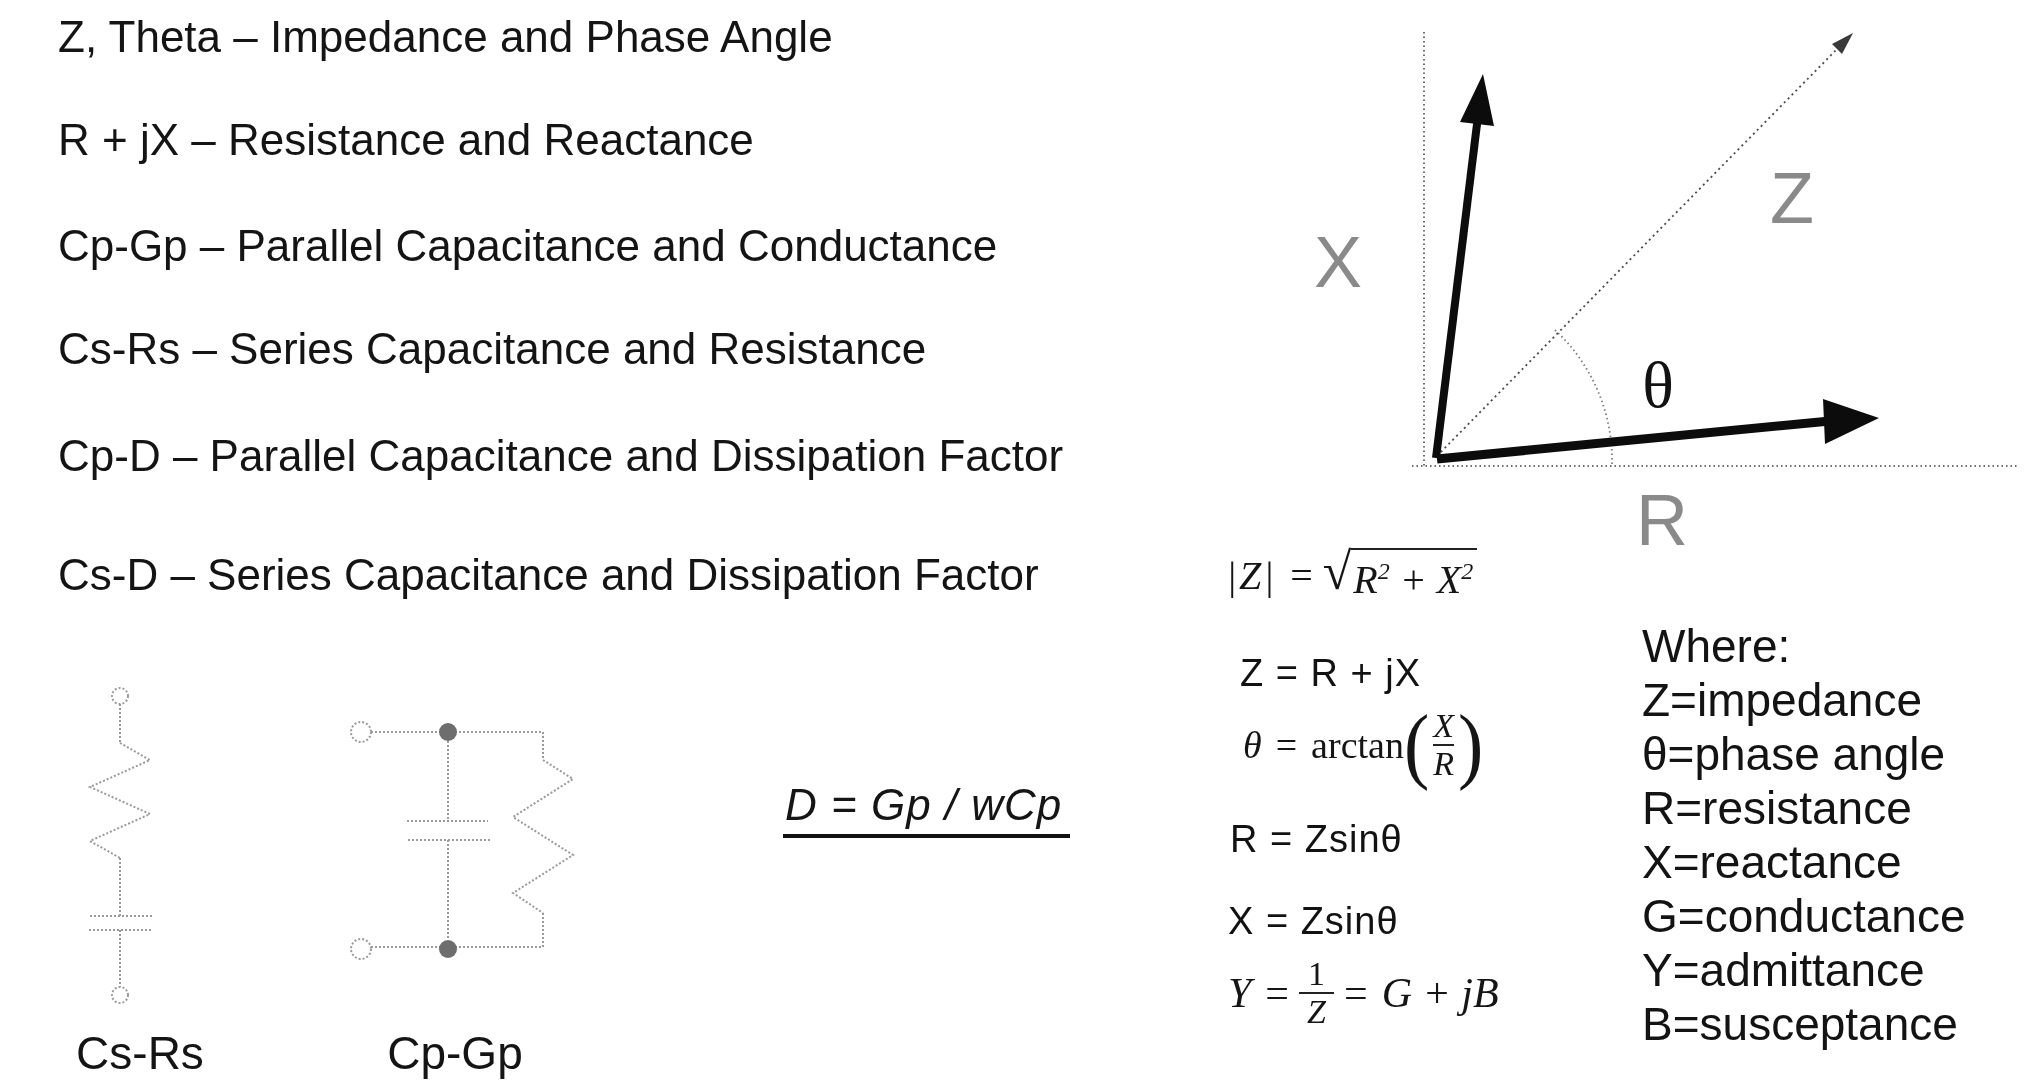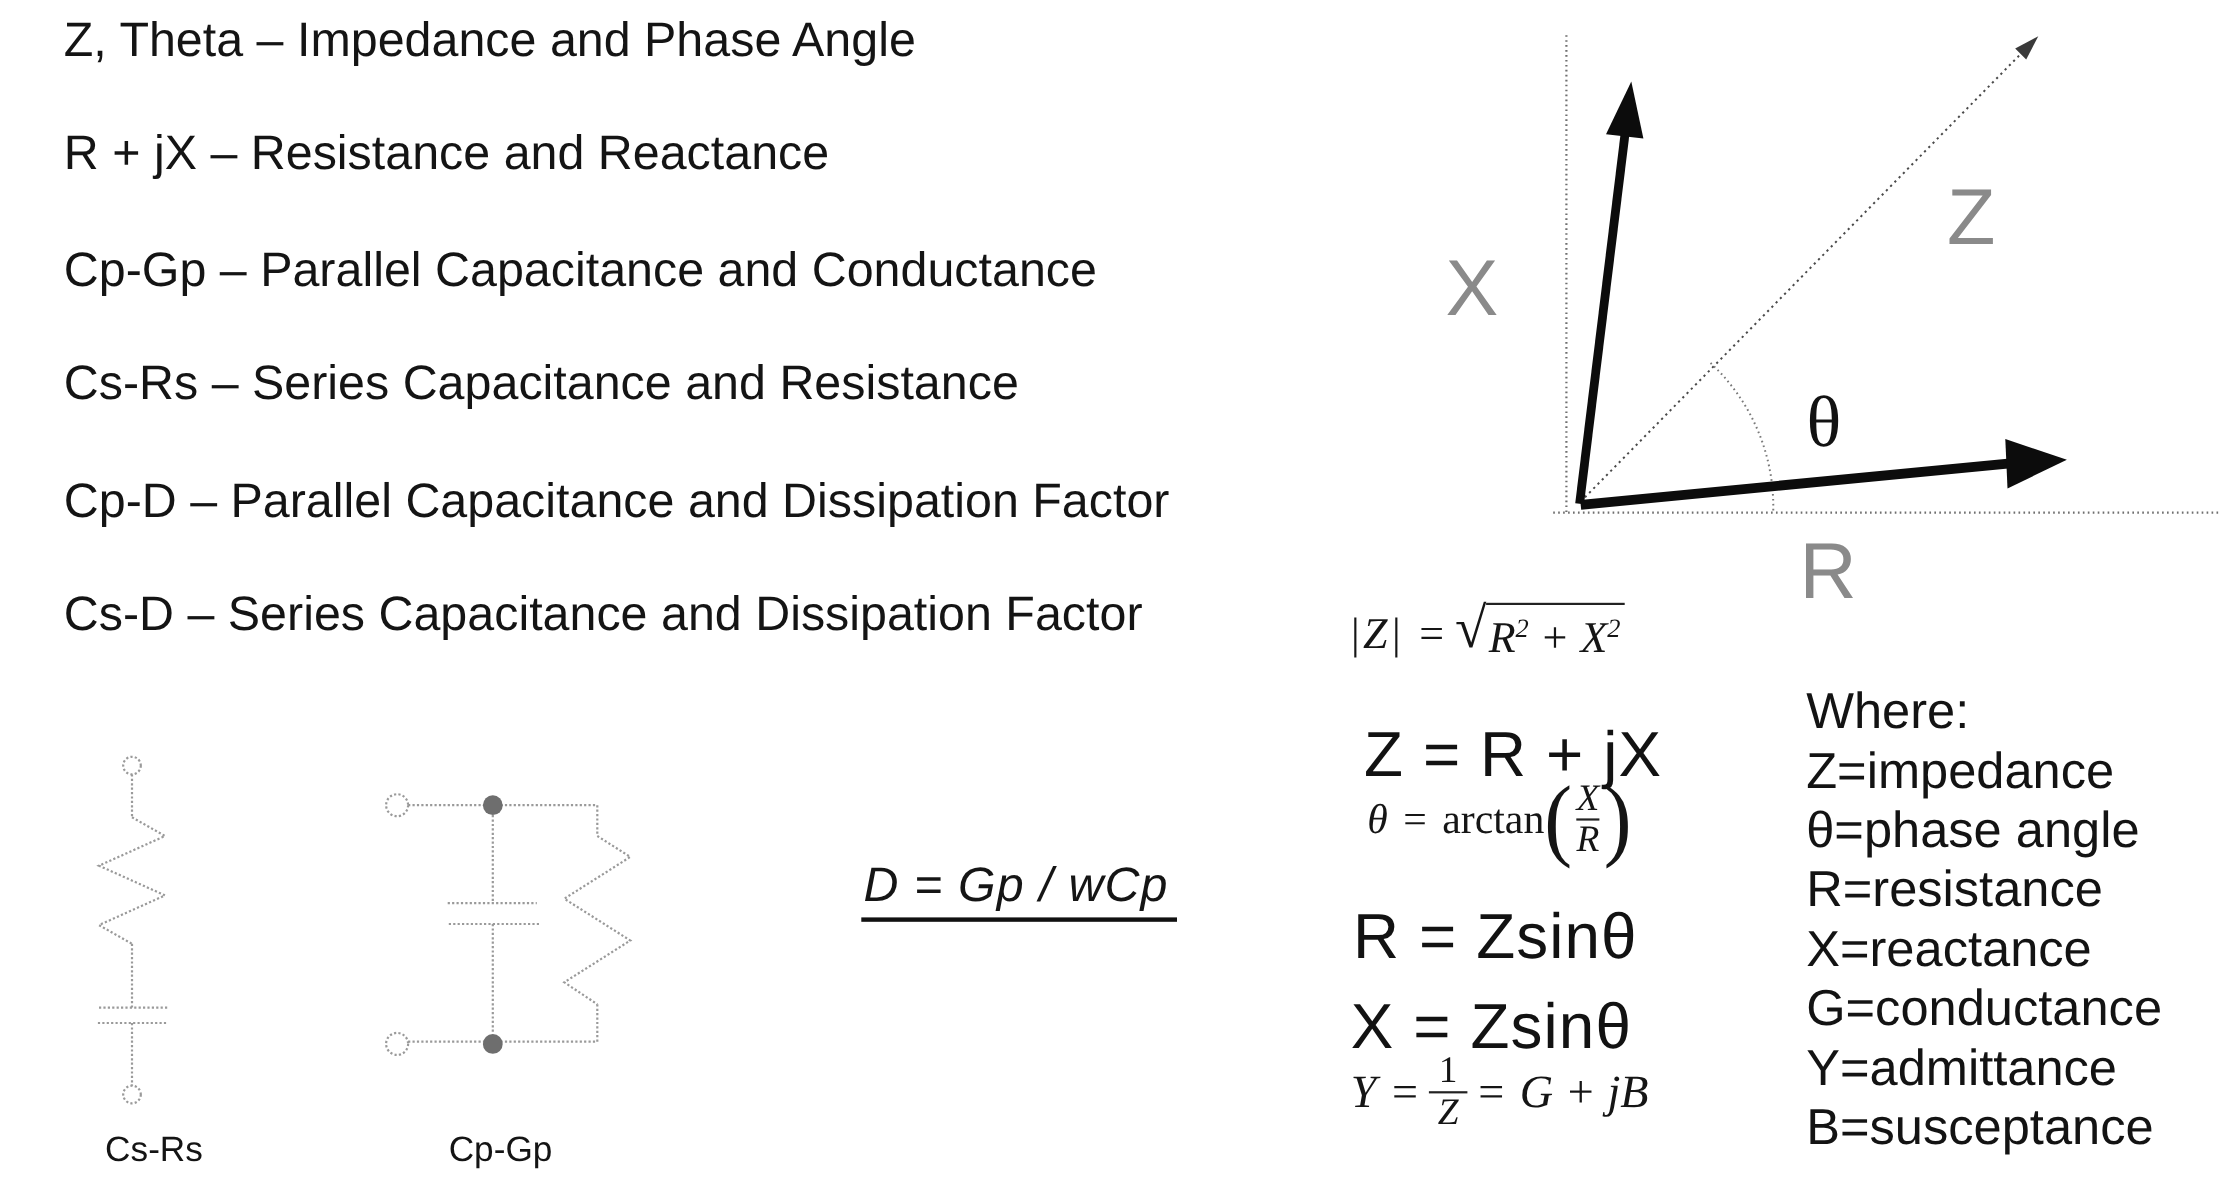--- a/index.html
+++ b/index.html
@@ -1,20 +1,20 @@
 <!DOCTYPE html>
 <html><head>
 <meta charset="utf-8">
 <style>
   html,body{margin:0;padding:0;background:#ffffff;}
   #canvas{position:relative;width:2025px;height:1088px;background:#fff;overflow:hidden;
           font-family:"Liberation Sans",sans-serif;color:#111;}
   .abs{position:absolute;}
   .plist-item{position:absolute;left:58px;font-size:44px;line-height:1.15;white-space:nowrap;color:#141414;}
-  .sans-formula{position:absolute;font-size:58px;white-space:nowrap;color:#121212;letter-spacing:1px;}
+  .sans-formula{position:absolute;font-size:38px;white-space:nowrap;color:#121212;letter-spacing:1px;}
   .it{font-style:italic;}
   .zmag{position:absolute;left:1226px;top:548px;display:flex;align-items:center;
         font-family:"Liberation Serif",serif;font-size:40px;color:#151515;}
   .zmag .bars{font-style:italic;letter-spacing:2px;}
   .radical{display:inline-flex;align-items:flex-start;margin-left:10px;}
   .radsign{font-size:52px;line-height:1;transform:translateY(-2px);}
   .radicand{border-top:2px solid #222;padding:6px 4px 0 2px;font-style:italic;}
   .radicand sup{font-size:24px;font-style:italic;}
   .frac{display:inline-flex;flex-direction:column;align-items:center;line-height:1.05;}
   .frac .den{border-top:2px solid #222;}
@@ -22,35 +22,35 @@
            font-family:"Liberation Serif",serif;font-size:38px;color:#151515;}
   .theta-f .paren{font-size:76px;line-height:0.9;font-weight:400;transform:scaleY(1.1);}
   .theta-f .frac{font-size:34px;font-style:italic;padding:0 4px;}
   .y-f{position:absolute;left:1228px;top:956px;display:flex;align-items:center;
        font-family:"Liberation Serif",serif;font-size:42px;color:#151515;}
   .y-f .frac{font-size:34px;margin:0 10px;}
   .y-f .frac .den{font-style:italic;padding:0 8px;}
   .where{position:absolute;left:1642px;top:619px;font-size:46px;line-height:54px;color:#131313;white-space:nowrap;}
   .d-formula{position:absolute;left:783px;top:780px;font-size:44px;font-weight:400;font-style:italic;
              border-bottom:4px solid #111;padding:0 8px 4px 2px;letter-spacing:1px;color:#151515;}
-  .clabel{position:absolute;top:1026px;width:160px;text-align:center;font-size:32px;color:#141414;}
+  .clabel{position:absolute;top:1026px;width:160px;text-align:center;font-size:46px;color:#141414;}
   .sp{display:inline-block;width:14px;}
 </style>
 </head>
 <body>
 
 <div id="canvas">
 
   <div>
     <div class="plist-item" style="top:12px">Z, Theta – Impedance and Phase Angle</div>
     <div class="plist-item" style="top:115px">R + jX – Resistance and Reactance</div>
     <div class="plist-item" style="top:221px">Cp-Gp – Parallel Capacitance and Conductance</div>
     <div class="plist-item" style="top:324px">Cs-Rs – Series Capacitance and Resistance</div>
     <div class="plist-item" style="top:431px">Cp-D – Parallel Capacitance and Dissipation Factor</div>
-    <div class="plist-item" style="top:534px">Cs-D – Series Capacitance and Dissipation Factor</div>
+    <div class="plist-item" style="top:550px">Cs-D – Series Capacitance and Dissipation Factor</div>
   </div>
 
   <svg class="abs" style="left:1100px;top:0px" width="925" height="560" viewBox="0 0 925 560">
 
     <line x1="324" y1="32" x2="324" y2="468" stroke="#6f6f6f" stroke-width="2" stroke-dasharray="1.5,3"></line>
     <line x1="312" y1="466" x2="918" y2="466" stroke="#6f6f6f" stroke-width="2" stroke-dasharray="1.5,3"></line>
 
     <line x1="337" y1="456" x2="740" y2="46" stroke="#4a4a4a" stroke-width="1.8" stroke-dasharray="2,3.5"></line>
     <polygon points="753,33 742,54 732,44" fill="#3a3a3a"></polygon>
 

